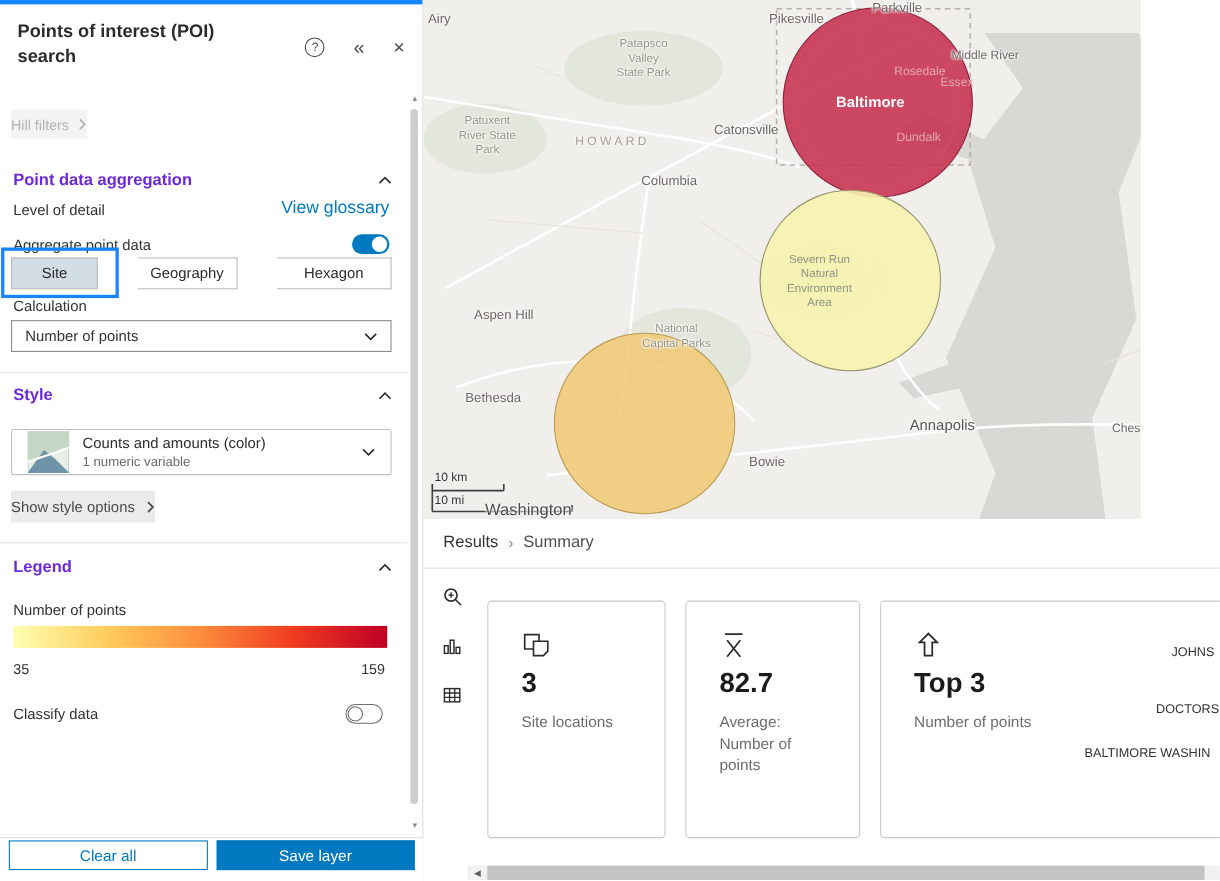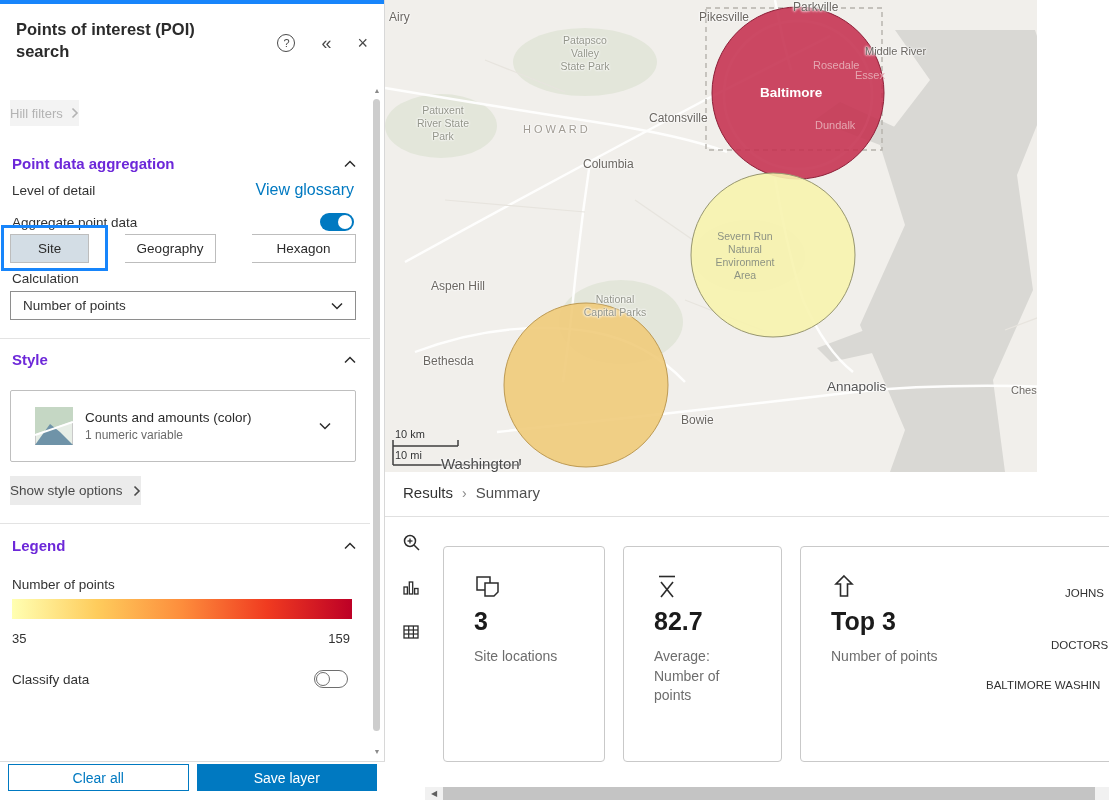--- a/index.html
+++ b/index.html
@@ -57,22 +57,22 @@
              pointer-events:none; }
 
   .small-lbl { margin:8px 0 0 12px; font-size:13.5px; color:#323232; }
 
   .select-box { margin:5px 14px 0 10px; height:29px; border:1px solid #8e8e8e; display:flex;
                 align-items:center; justify-content:space-between; padding:0 12px; font-size:13.5px;
                 color:#323232; cursor:pointer; background:#fff; }
 
   hr.div { border:none; border-top:1px solid #e3e3e3; margin:18px 0 0 0; }
 
-  .style-card { margin:22px 14px 0 10px; height:72px; border:1px solid #bfbfbf; border-radius:2px;
-                display:flex; align-items:center; padding:0 24px; cursor:pointer; background:#fff; }
+  .style-card { margin:22px 14px 0 10px; height:42px; border:1px solid #bfbfbf; border-radius:2px;
+                display:flex; align-items:center; padding:0 14px; cursor:pointer; background:#fff; }
   .style-card .txts { margin-left:12px; flex:1; }
   .style-card .t1 { font-size:13.5px; color:#2b2b2b; }
   .style-card .t2 { font-size:12px; color:#6a6a6a; margin-top:3px; }
 
   .grad-bar { margin:7px 18px 0 12px; height:20px; }
   .minmax { display:flex; justify-content:space-between; margin:12px 20px 0 12px; font-size:13px; color:#323232; }
 
   #panel-footer { position:absolute; left:0; bottom:0; width:385px; height:40px; border-top:1px solid #dcdcdc;
                   display:flex; gap:8px; padding:2px 8px; background:#fff; }
   .btn-outline { flex:1; height:27px; background:#fff; border:1px solid #0079c1; color:#0079c1;

